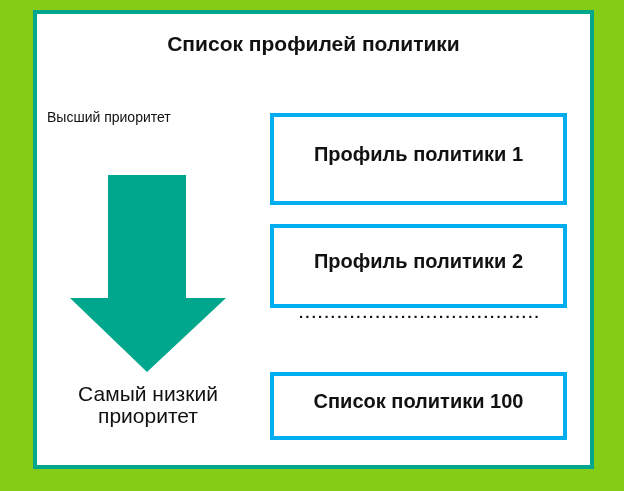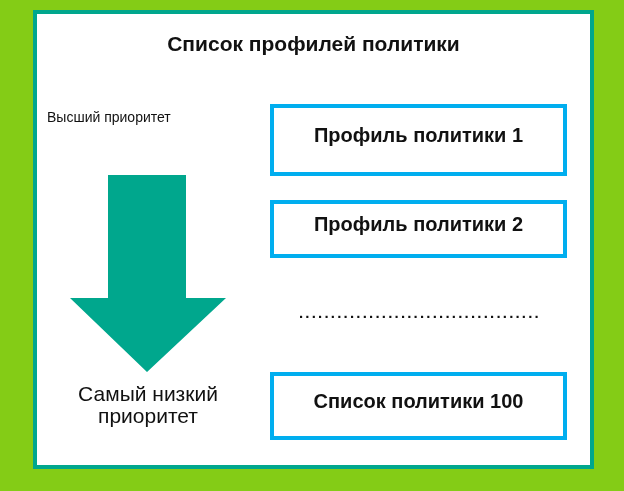--- a/index.html
+++ b/index.html
@@ -67,22 +67,22 @@
     border: 4px solid #00aeef;
     background: #ffffff;
     display: flex;
     align-items: center;
     justify-content: center;
     padding-bottom: 10px;
     font-size: 20px;
     font-weight: bold;
     white-space: nowrap;
   }
-  .box-1 { top: 104px; height: 72px; }
-  .box-2 { top: 200px; height: 58px; }
+  .box-1 { top: 113px; height: 92px; }
+  .box-2 { top: 224px; height: 84px; }
   .box-3 { top: 372px; height: 68px; }
   .dots {
     position: absolute;
     left: 299px;
     top: 303px;
     width: 241px;
     height: 20px;
     line-height: 20px;
     font-size: 15px;
     font-weight: bold;

